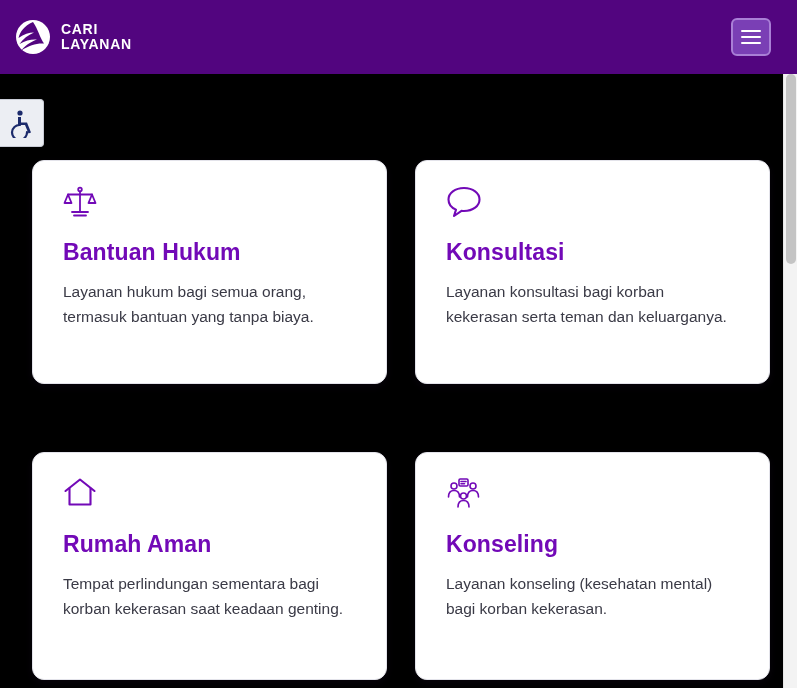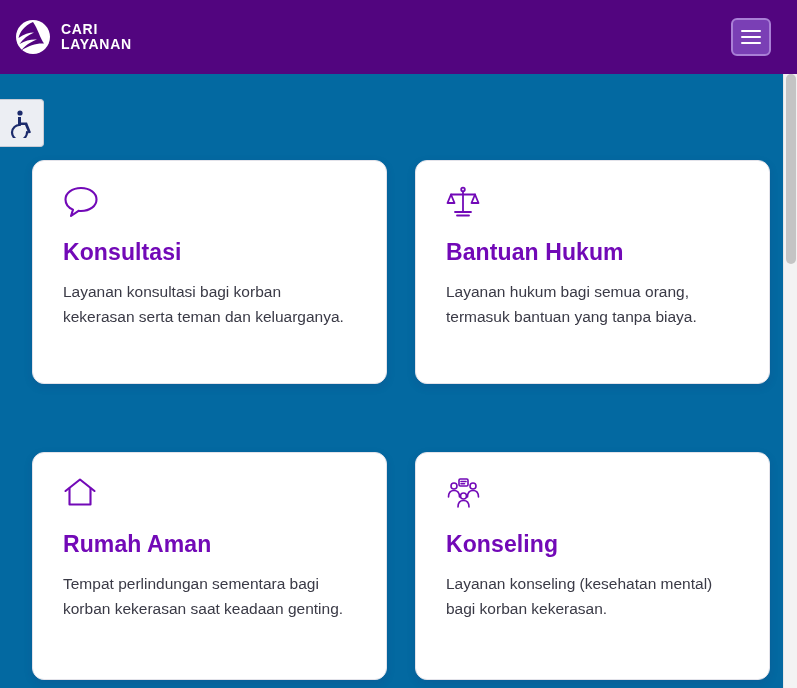--- a/index.html
+++ b/index.html
@@ -9,21 +9,21 @@
     height: 688px;
     overflow: hidden;
     background: #ffffff;
     font-family: "Liberation Sans", sans-serif;
   }
 
   .page {
     position: relative;
     width: 797px;
     height: 688px;
-    background: #0369a1;
+    background: #000000;
     overflow: hidden;
   }
 
   
   .header {
     position: absolute;
     top: 0; left: 0;
     width: 797px;
     height: 74px;
     background: #4b0082;
@@ -213,44 +213,44 @@
         <path d="M13 17 A7.5 7.5 0 1 0 20 24" fill="none" stroke="#1b2a6b" stroke-width="2.2" stroke-linecap="round"></path>
       </svg>
     </span>
   </div>
 
   <div class="content">
     <div class="card-grid">
 
       <div class="card">
         <div class="card-icon">
-          <svg viewBox="0 0 36 34" width="36" height="34" aria-hidden="true">
-            <path d="M18 3 C9 3 2.5 8 2.5 14.5 C2.5 19 5.5 22.8 10 24.6 L8 31 L15.5 25.8 C16.3 25.9 17.1 26 18 26 C27 26 33.5 21 33.5 14.5 C33.5 8 27 3 18 3 Z" fill="none" stroke="#7209b7" stroke-width="2.1" stroke-linejoin="round"></path>
-          </svg>
-        </div>
-        <div class="card-title">Konsultasi</div>
-        <div class="card-desc">Layanan konsultasi bagi korban kekerasan serta teman dan keluarganya.</div>
-      </div>
-
-      <div class="card">
-        <div class="card-icon">
           <svg viewBox="0 0 34 34" width="34" height="34" aria-hidden="true">
             <g fill="none" stroke="#7209b7" stroke-width="1.8" stroke-linecap="round" stroke-linejoin="round">
               <circle cx="17" cy="4.5" r="1.8"></circle>
               <line x1="17" y1="6.5" x2="17" y2="27"></line>
               <line x1="5" y1="9.5" x2="29" y2="9.5"></line>
               <path d="M5 9.5 L1.5 18 L8.5 18 Z"></path>
               <path d="M29 9.5 L25.5 18 L32.5 18 Z"></path>
               <line x1="9" y1="27" x2="25" y2="27"></line>
               <line x1="11" y1="30.5" x2="23" y2="30.5"></line>
             </g>
           </svg>
         </div>
         <div class="card-title">Bantuan Hukum</div>
         <div class="card-desc">Layanan hukum bagi semua orang, termasuk bantuan yang tanpa biaya.</div>
+      </div>
+
+      <div class="card">
+        <div class="card-icon">
+          <svg viewBox="0 0 36 34" width="36" height="34" aria-hidden="true">
+            <path d="M18 3 C9 3 2.5 8 2.5 14.5 C2.5 19 5.5 22.8 10 24.6 L8 31 L15.5 25.8 C16.3 25.9 17.1 26 18 26 C27 26 33.5 21 33.5 14.5 C33.5 8 27 3 18 3 Z" fill="none" stroke="#7209b7" stroke-width="2.1" stroke-linejoin="round"></path>
+          </svg>
+        </div>
+        <div class="card-title">Konsultasi</div>
+        <div class="card-desc">Layanan konsultasi bagi korban kekerasan serta teman dan keluarganya.</div>
       </div>
 
       <div class="card tall">
         <div class="card-icon">
           <svg viewBox="0 0 34 30" width="34" height="30" aria-hidden="true">
             <path d="M2.5 14 L17 2.5 L31.5 14" fill="none" stroke="#7209b7" stroke-width="2.1" stroke-linecap="round" stroke-linejoin="round"></path>
             <path d="M6.5 11.5 L6.5 27.5 L27.5 27.5 L27.5 11.5" fill="none" stroke="#7209b7" stroke-width="2.1" stroke-linecap="round" stroke-linejoin="round"></path>
           </svg>
         </div>
         <div class="card-title">Rumah Aman</div>

